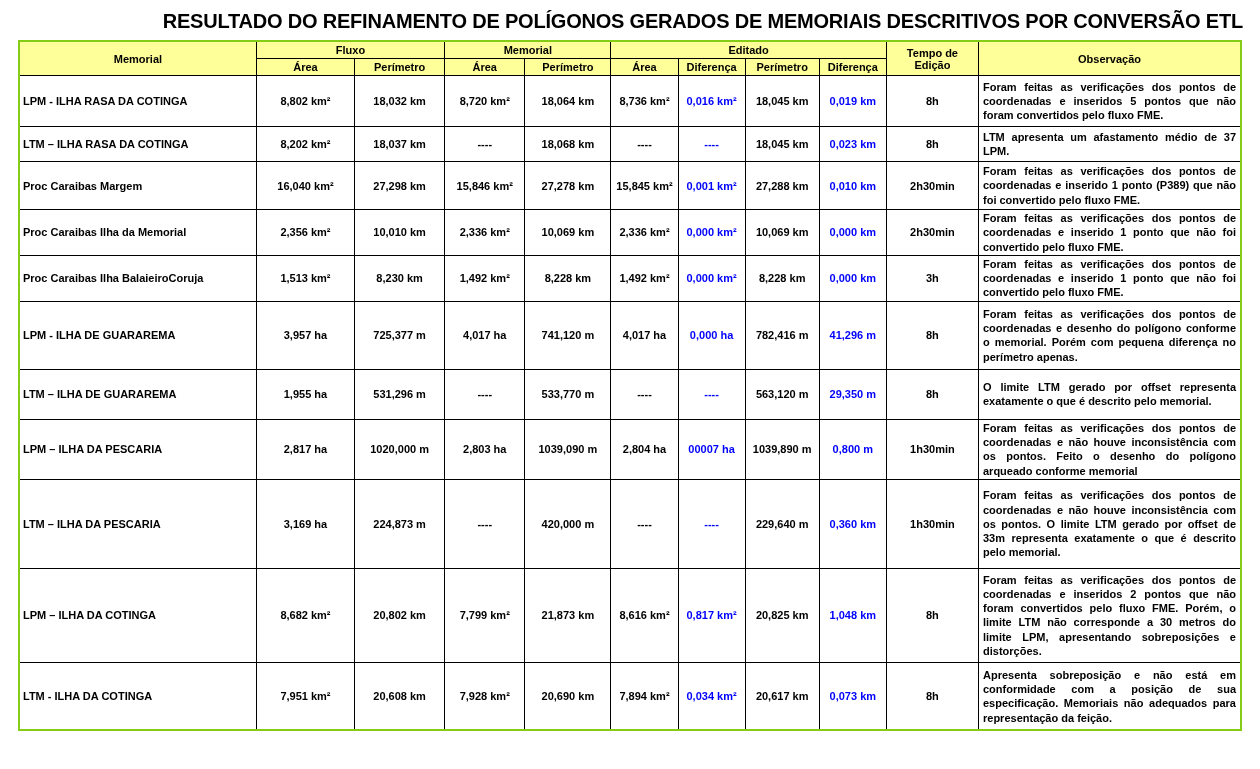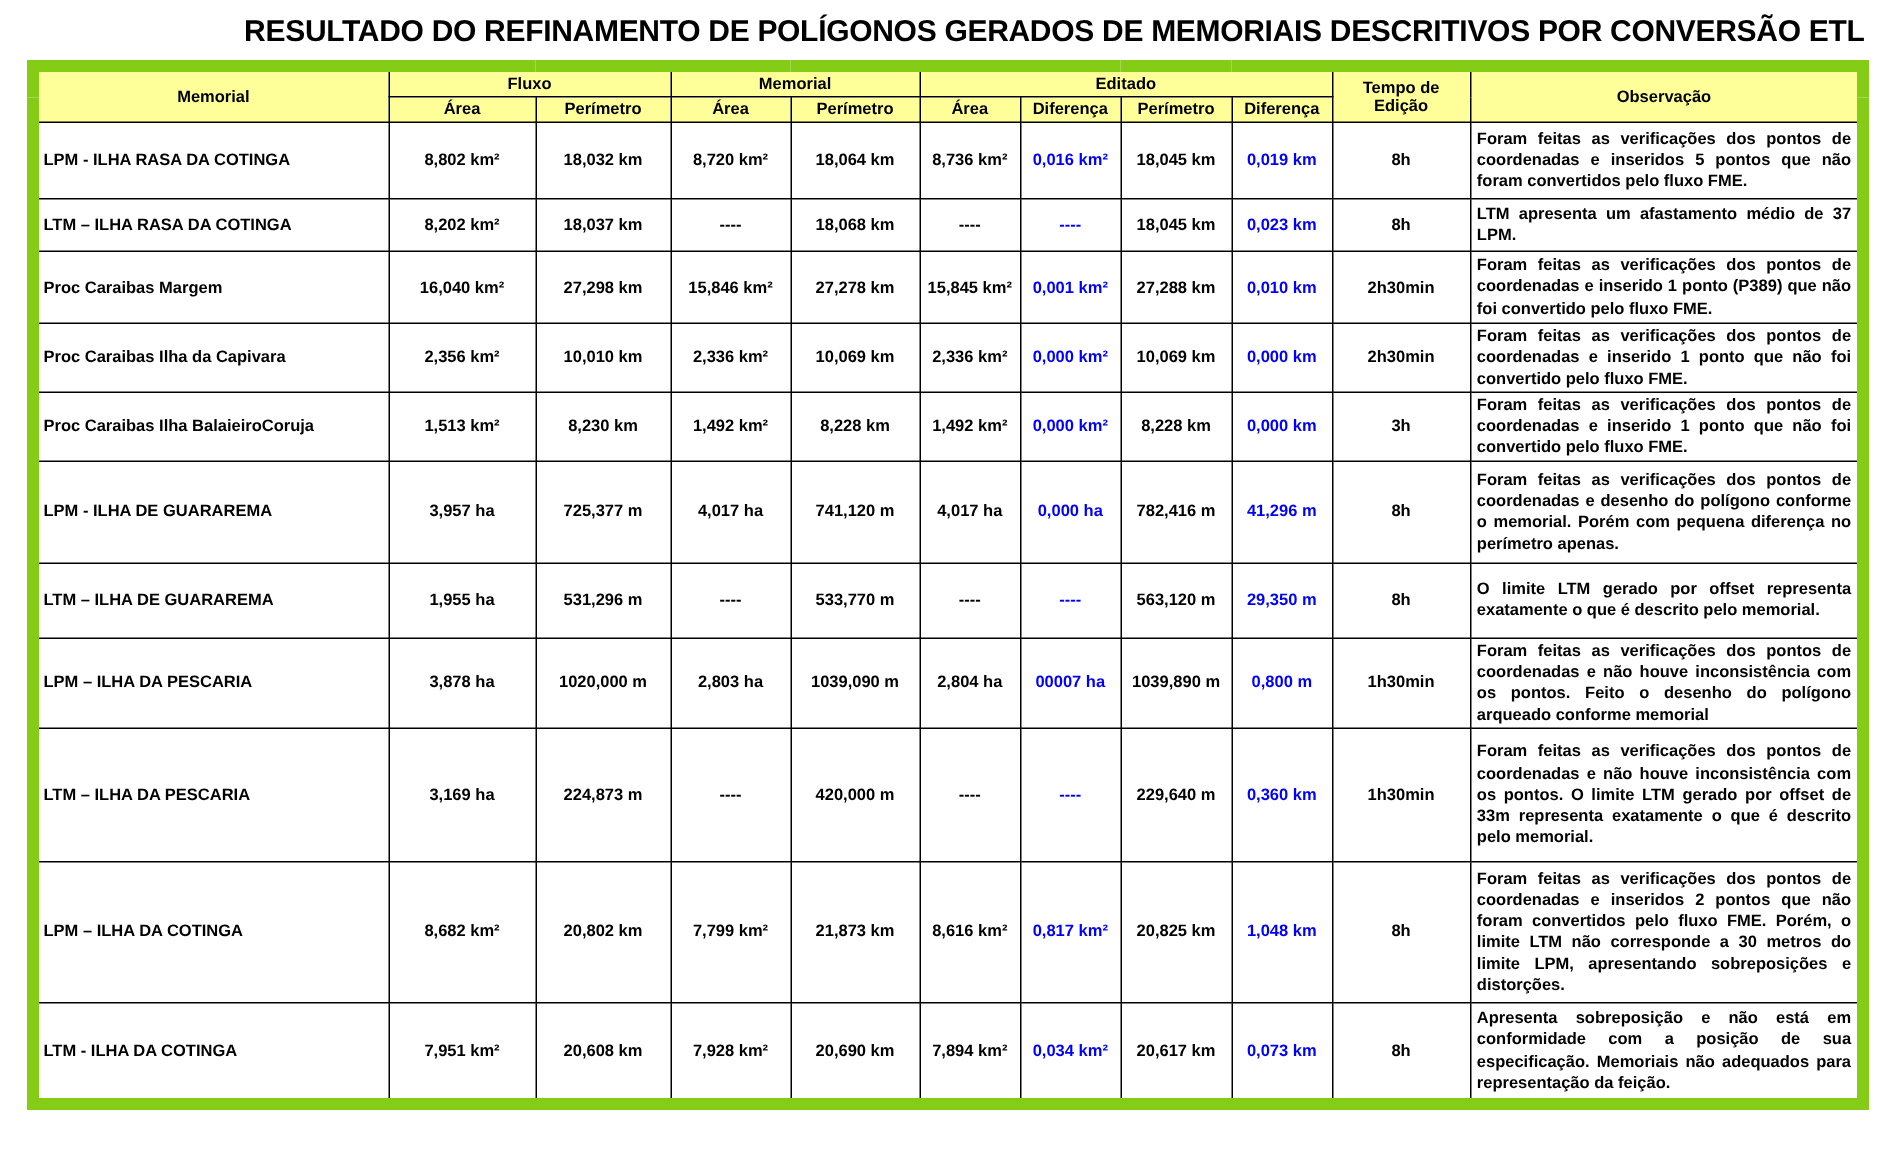--- a/index.html
+++ b/index.html
@@ -1,19 +1,19 @@
 <!DOCTYPE html>
 <html><head>
 <meta charset="utf-8">
 <style>
   html,body{margin:0;padding:0;background:#ffffff;}
   body{width:1260px;height:769px;overflow:hidden;font-family:"Liberation Sans",sans-serif;color:#000;}
   .page{padding:6px 17px 0 18px;}
   .title{font-size:20px;font-weight:bold;text-align:right;margin:4px 0 7px 0;white-space:nowrap;letter-spacing:-0.2px;}
-  table.results{border-collapse:collapse;table-layout:fixed;width:1224px;border:8px solid #84cc16;}
+  table.results{border-collapse:collapse;table-layout:fixed;width:1224px;border:2px solid #84cc16;}
   th,td{border:1px solid #000;font-size:11px;font-weight:bold;overflow:hidden;}
   thead th{background:#FFFF99;text-align:center;vertical-align:middle;height:16px;padding:0 2px;font-size:11px;}
   td.mem{text-align:left;vertical-align:middle;padding:1px 2px 1px 3px;}
   td.num{text-align:center;vertical-align:middle;padding:1px 2px;}
   td.obs{text-align:justify;vertical-align:middle;padding:1px 4px;line-height:1.3;}
   .diff{color:#0000FF;}
 </style>
 </head>
 <body>
 
@@ -88,21 +88,21 @@
           <td class="num">15,846 km²</td>
           <td class="num">27,278 km</td>
           <td class="num">15,845 km²</td>
           <td class="num diff">0,001 km²</td>
           <td class="num">27,288 km</td>
           <td class="num diff">0,010 km</td>
           <td class="num">2h30min</td>
           <td class="obs">Foram feitas as verificações dos pontos de coordenadas e inserido 1 ponto (P389) que não foi convertido pelo fluxo FME.</td>
         </tr>
         <tr style="height: 44px;">
-          <td class="mem">Proc Caraibas Ilha da Capivara</td>
+          <td class="mem">Proc Caraibas Ilha da Memorial</td>
           <td class="num">2,356 km²</td>
           <td class="num">10,010 km</td>
           <td class="num">2,336 km²</td>
           <td class="num">10,069 km</td>
           <td class="num">2,336 km²</td>
           <td class="num diff">0,000 km²</td>
           <td class="num">10,069 km</td>
           <td class="num diff">0,000 km</td>
           <td class="num">2h30min</td>
           <td class="obs">Foram feitas as verificações dos pontos de coordenadas e inserido 1 ponto que não foi convertido pelo fluxo FME.</td>
@@ -141,21 +141,21 @@
           <td class="num">533,770 m</td>
           <td class="num">----</td>
           <td class="num diff">----</td>
           <td class="num">563,120 m</td>
           <td class="num diff">29,350 m</td>
           <td class="num">8h</td>
           <td class="obs">O limite LTM gerado por offset representa exatamente o que é descrito pelo memorial.</td>
         </tr>
         <tr style="height: 57px;">
           <td class="mem">LPM – ILHA DA PESCARIA</td>
-          <td class="num">3,878 ha</td>
+          <td class="num">2,817 ha</td>
           <td class="num">1020,000 m</td>
           <td class="num">2,803 ha</td>
           <td class="num">1039,090 m</td>
           <td class="num">2,804 ha</td>
           <td class="num diff">00007 ha</td>
           <td class="num">1039,890 m</td>
           <td class="num diff">0,800 m</td>
           <td class="num">1h30min</td>
           <td class="obs">Foram feitas as verificações dos pontos de coordenadas e não houve inconsistência com os pontos. Feito o desenho do polígono arqueado conforme memorial</td>
         </tr>

